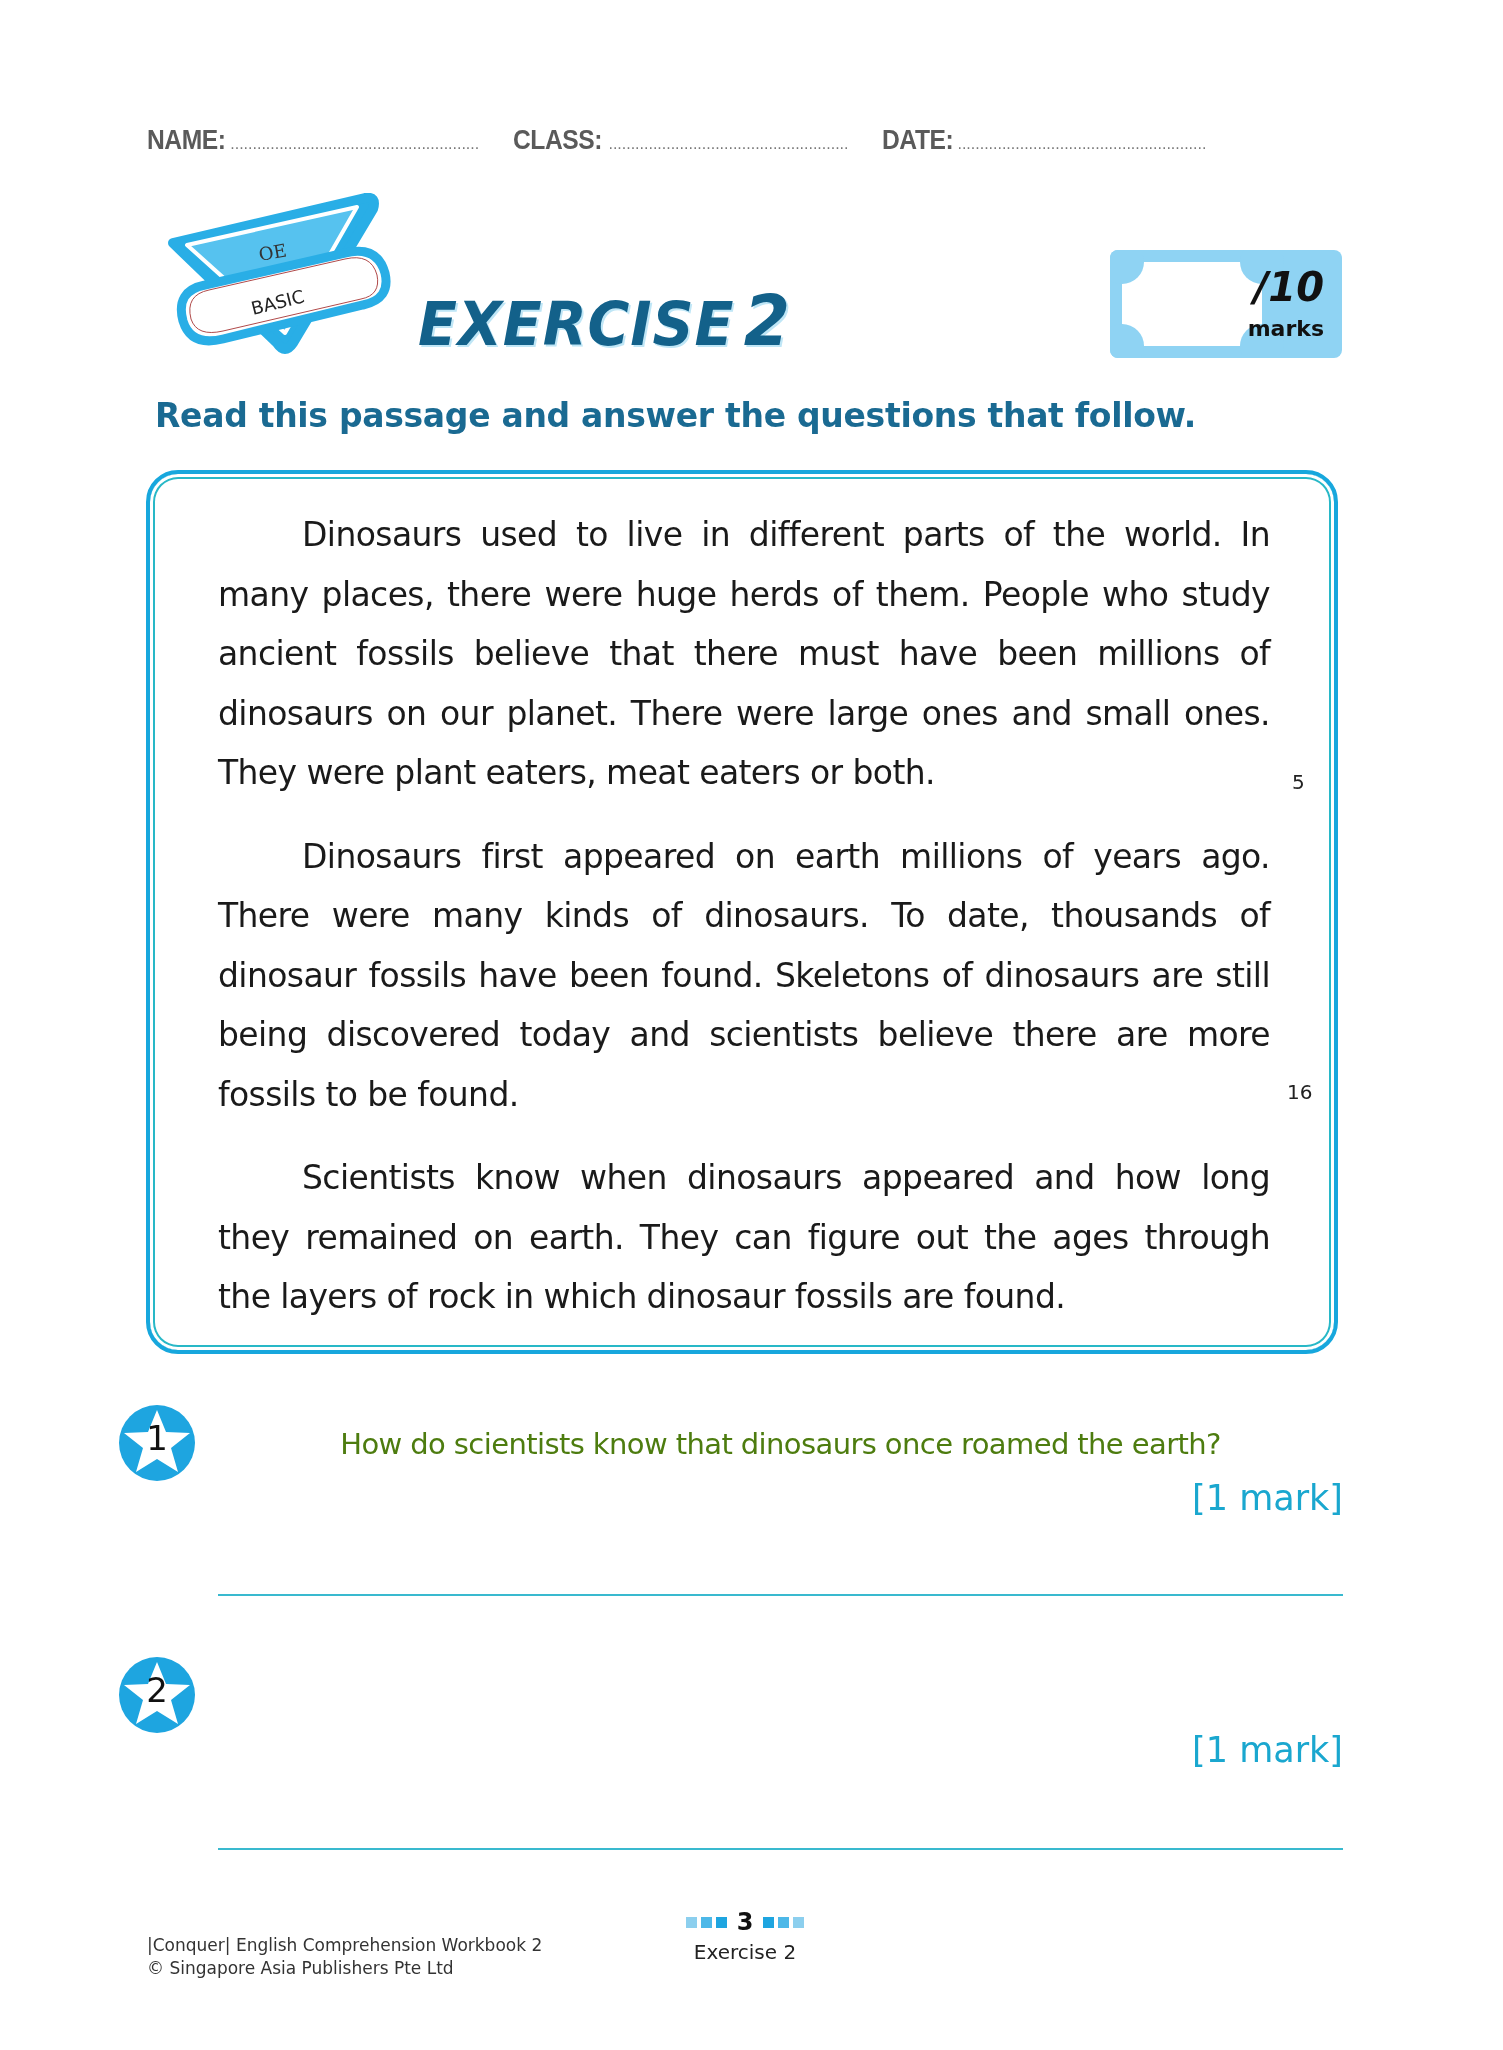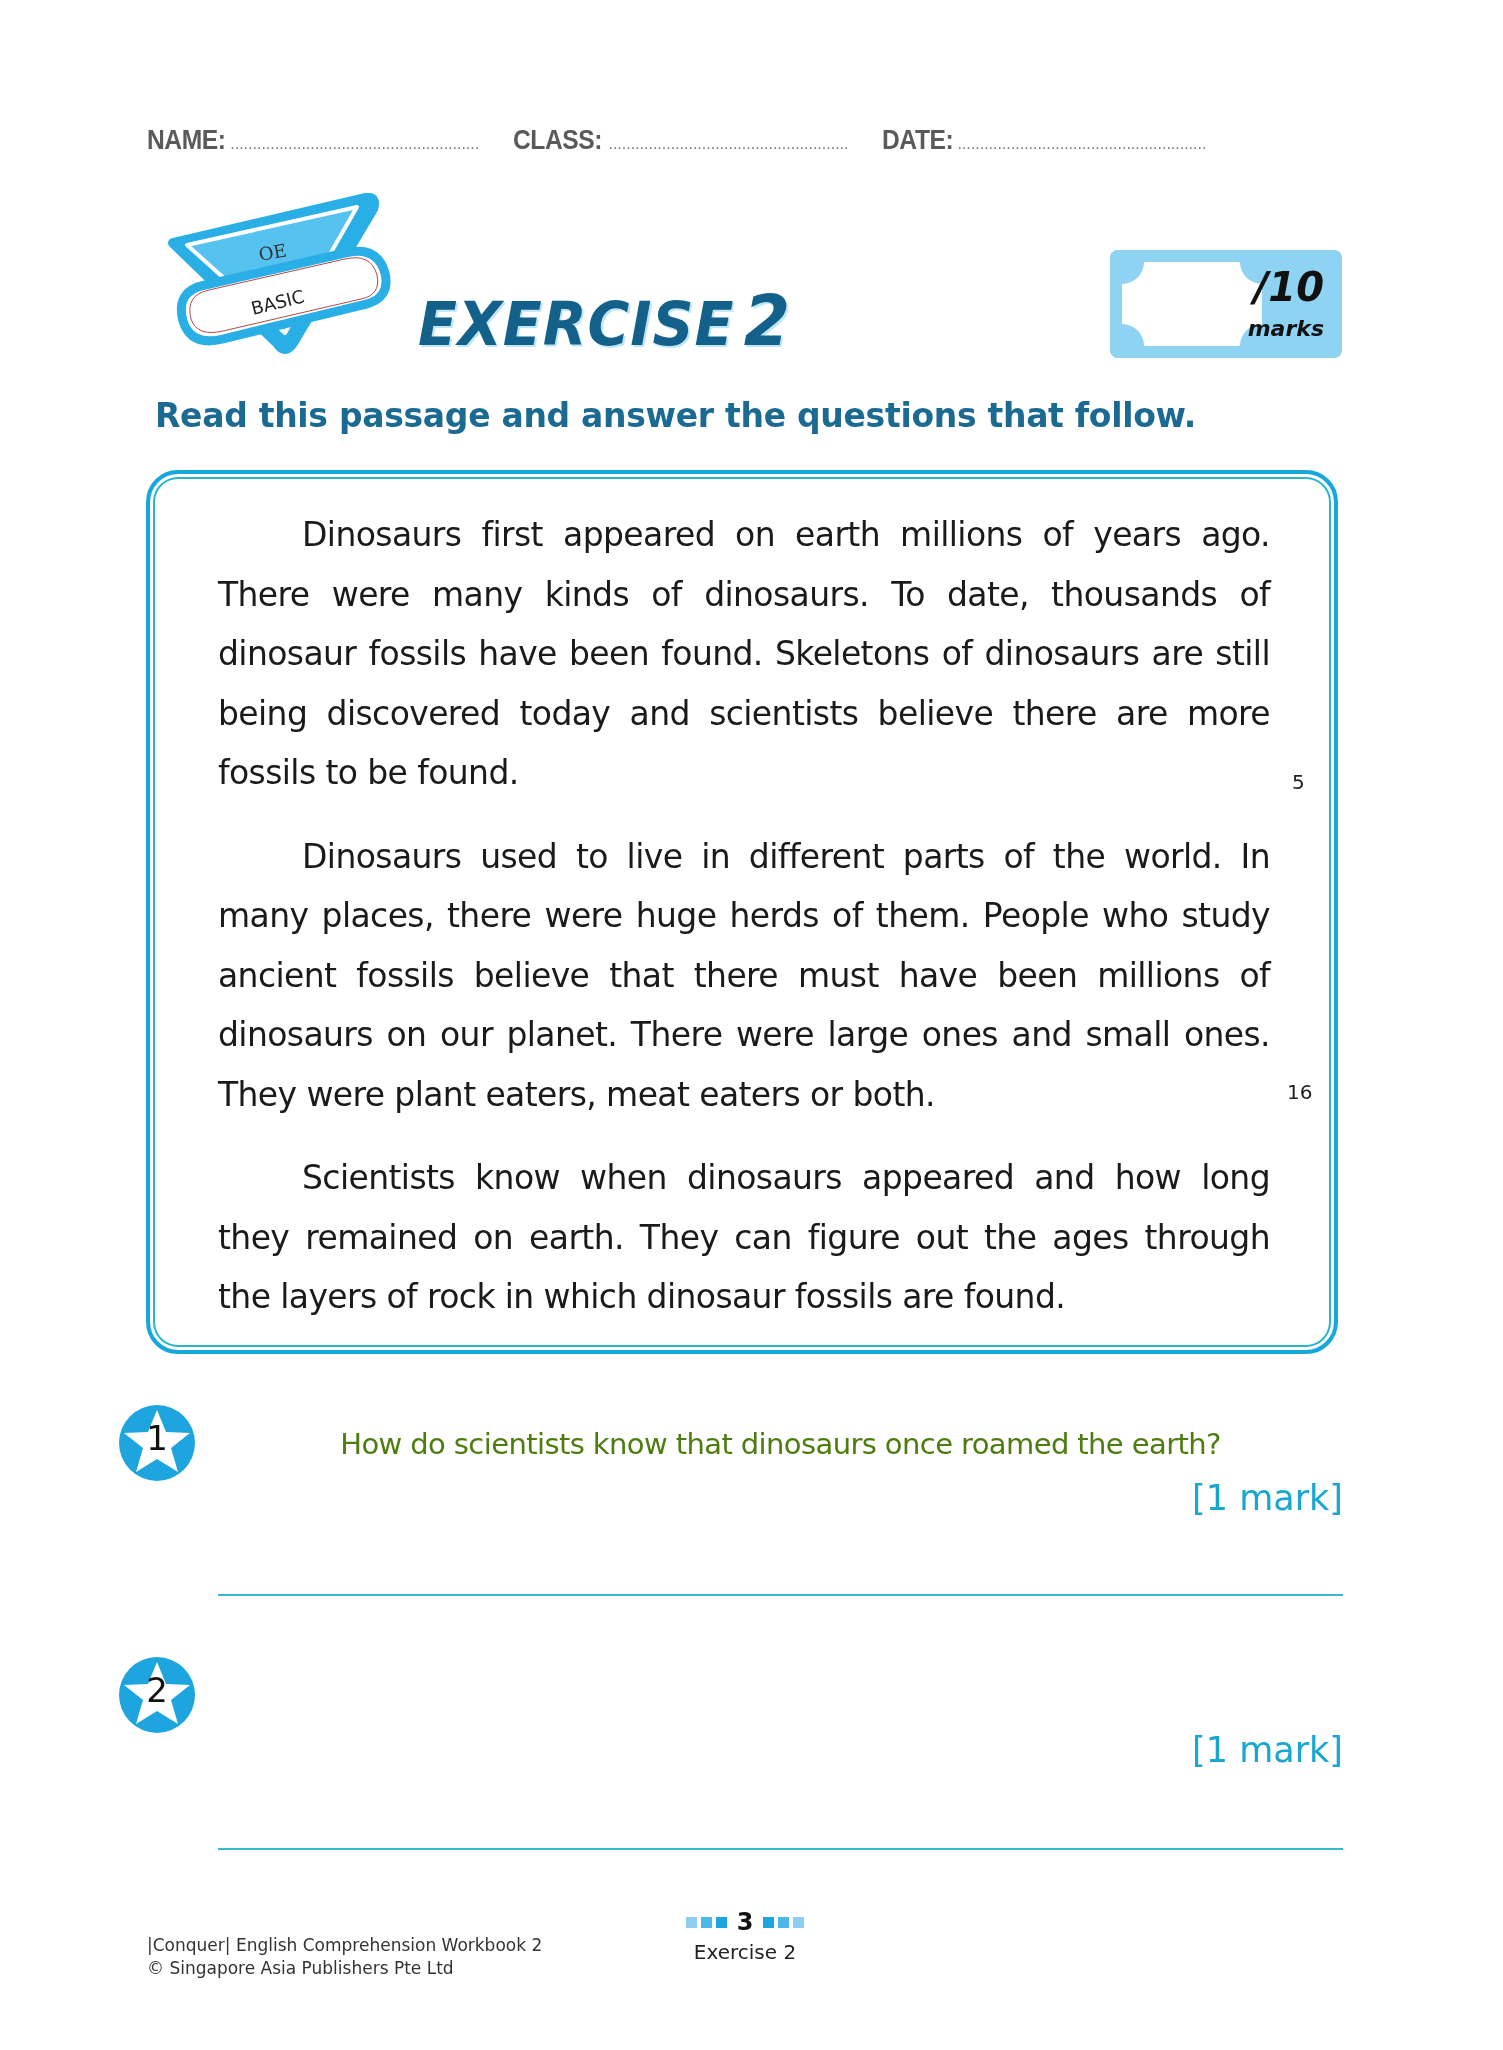--- a/index.html
+++ b/index.html
@@ -23,21 +23,21 @@
     .marks-box { position: absolute; left: 1110px; top: 250px; width: 232px; height: 108px;
                  background: #8fd3f3; border-radius: 8px; overflow: hidden; }
     .marks-box .hole { position: absolute; left: 12px; top: 12px; width: 140px; height: 84px; background: #fff; }
     .marks-box .corner { position: absolute; width: 44px; height: 44px; background: #8fd3f3; border-radius: 50%; }
     .marks-box .c1 { left: -10px; top: -10px; }
     .marks-box .c2 { left: 130px; top: -10px; }
     .marks-box .c3 { left: -10px; top: 74px; }
     .marks-box .c4 { left: 130px; top: 74px; }
     .marks-box .total { position: absolute; right: 18px; top: 14px; font-weight: bold; font-style: italic;
                         font-size: 40px; color: #111; font-family: "DejaVu Sans", sans-serif; }
-    .marks-box .unit { position: absolute; right: 18px; top: 66px; font-weight: bold; font-style: italic;
+    .marks-box .unit { position: absolute; right: 18px; top: 66px; font-weight: bold; 
                        font-size: 22px; color: #111; }
 
     .instruction { position: absolute; left: 147px; top: 396px; font-family: "DejaVu Sans", sans-serif;
                    font-weight: bold; font-size: 33px; color: #1a6a92; letter-spacing: -0.3px; margin-left: 8px; }
 
     .passage-box { position: absolute; left: 146px; top: 470px; width: 1192px; height: 884px;
                    border: 4px solid #17a7dd; border-radius: 32px; box-sizing: border-box;
                    box-shadow: inset 0 0 0 3px #ffffff, inset 0 0 0 5px #28b8c7; }
     .passage { position: absolute; left: 218px; top: 505px; width: 1052px;
                font-family: "DejaVu Sans", sans-serif; font-size: 33px; line-height: 59.5px;
@@ -97,22 +97,22 @@
   <div class="corner c3"></div>
   <div class="corner c4"></div>
   <div class="total">/10</div>
   <div class="unit">marks</div>
 </div>
 
 <div class="instruction">Read this passage and answer the questions that follow.</div>
 
 <div class="passage-box"></div>
 <div class="passage">
+  <p>Dinosaurs used to live in different parts of the world. In many places, there were huge herds of them. People who study ancient fossils believe that there must have been millions of dinosaurs on our planet. There were large ones and small ones. They were plant eaters, meat eaters or both.</p>
   <p>Dinosaurs first appeared on earth millions of years ago. There were many kinds of dinosaurs. To date, thousands of dinosaur fossils have been found. Skeletons of dinosaurs are still being discovered today and scientists believe there are more fossils to be found.</p>
-  <p>Dinosaurs used to live in different parts of the world. In many places, there were huge herds of them. People who study ancient fossils believe that there must have been millions of dinosaurs on our planet. There were large ones and small ones. They were plant eaters, meat eaters or both.</p>
   <p>Scientists know when dinosaurs appeared and how long they remained on earth. They can figure out the ages through the layers of rock in which dinosaur fossils are found.</p>
 </div>
 <div class="line-no" style="left:1292px; top:770px;">5</div>
 <div class="line-no" style="left:1287px; top:1080px;">16</div>
 
 <div class="question" style="top:1404px; height:200px;">
   <svg class="q-star" viewBox="0 0 78 78">
     <circle cx="39" cy="39" r="38" fill="#1ea5e0"></circle>
     <polygon points="39,6 48,28 72,29 53,44 60,68 39,55 18,68 25,44 6,29 30,28" fill="#ffffff"></polygon>
   </svg>

